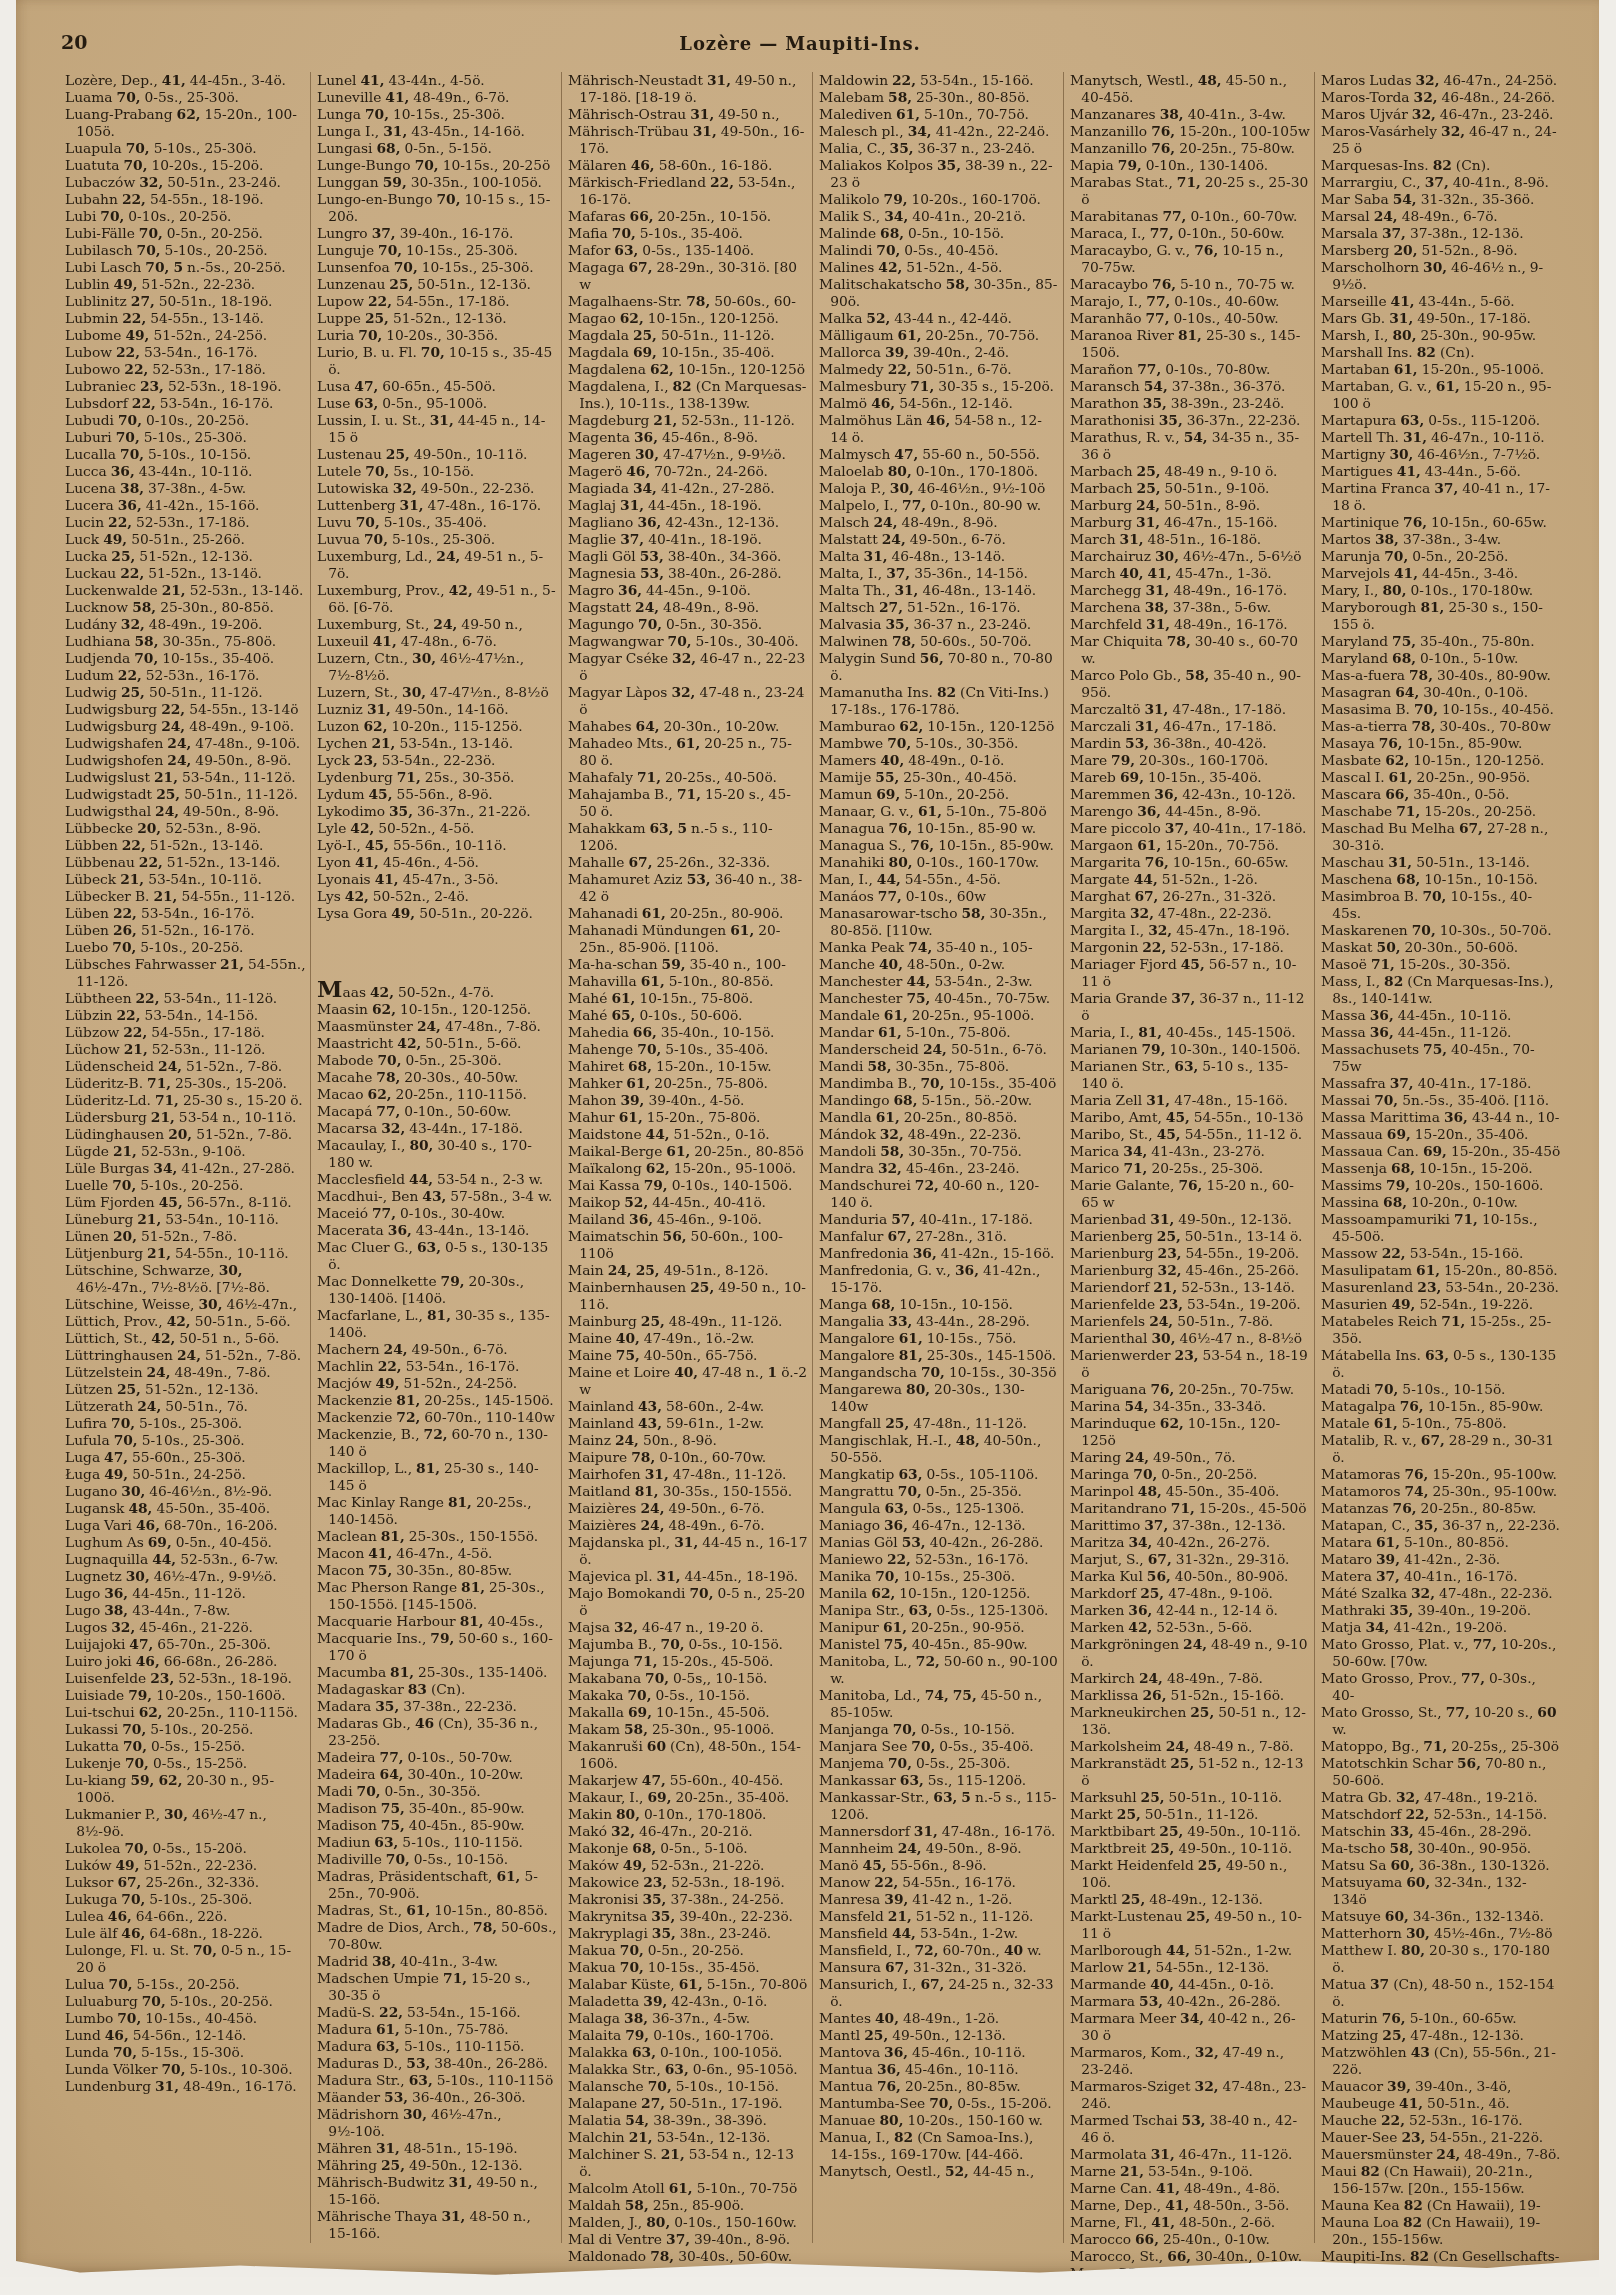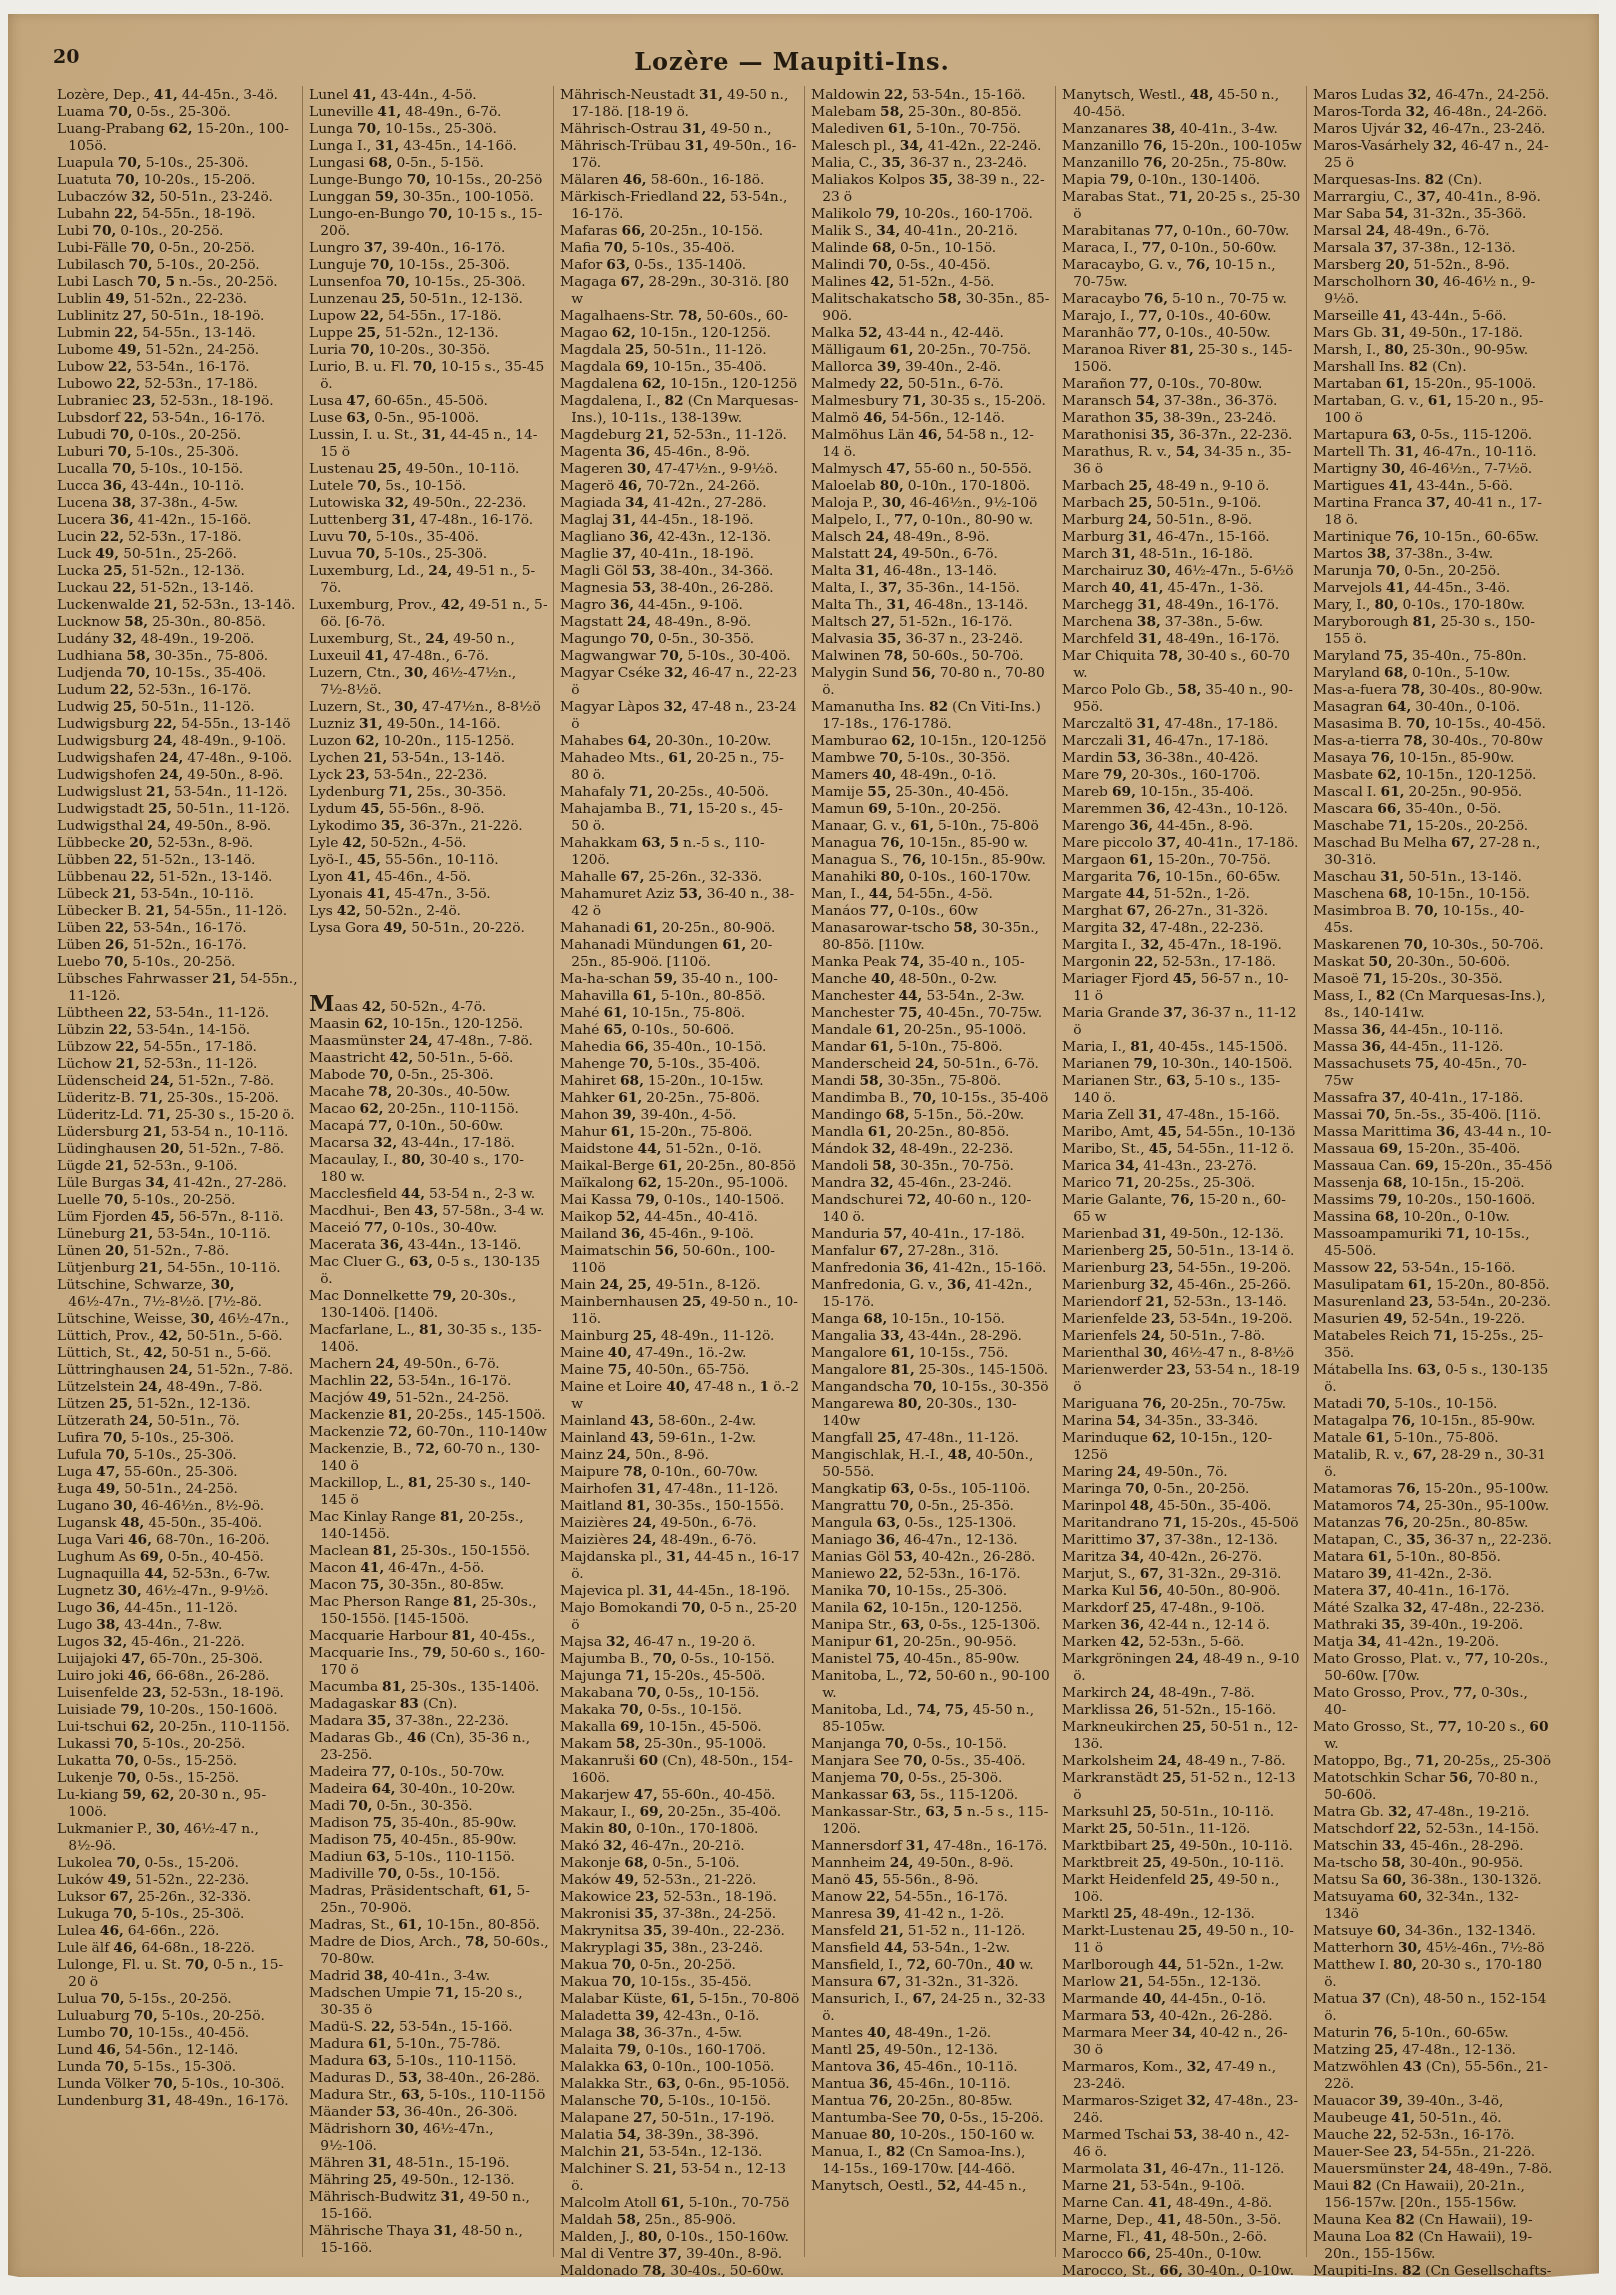--- a/index.html
+++ b/index.html
@@ -2,33 +2,32 @@
 <html style="font-size:13.8px"><head>
 <meta charset="utf-8">
 <style>
   html,body{margin:0;padding:0;}
   body{
     width:1616px;height:2295px;position:relative;overflow:hidden;
     background:#efede8;
     font-family:"DejaVu Serif","Liberation Serif",serif;
   }
   .page{
-    position:absolute;left:8px;top:0;width:1599px;height:2277px;
+    position:absolute;left:16px;top:0;width:1599px;height:2277px;
     background:radial-gradient(ellipse at 45% 38%, #cdb28b 0%, #c7ab83 50%, #c0a378 82%, #b2936a 100%);
     box-shadow:inset -12px 0 15.5px -6.9px rgba(88,58,28,.45), inset 0 -13.8px 17px -8.6px rgba(88,58,28,.4), inset 8.6px 0 13.8px -8.6px rgba(88,58,28,.25);
     clip-path:polygon(0 0,100% 0,100% 99.2%,92% 99.6%,80% 99.3%,64% 99.8%,47% 99.4%,30% 99.9%,14% 99.5%,4% 99.8%,0 99.3%);
     color:#241b10;
-    margin-top:14px;
   }
   .page-number{
     position:absolute;left:45px;top:31px;font-size:19px;font-weight:bold;
   }
   .page-title{
     position:absolute;left:0;top:33px;width:1568px;text-align:center;
-    font-size:24px;font-weight:bold;letter-spacing:0.9px;
+    font-size:18px;font-weight:bold;letter-spacing:0.9px;
   }
   .cols{
     position:absolute;left:43px;top:72px;width:1527px;height:2171px;
     display:flex;
   }
   .col{
     width:251px;box-sizing:border-box;padding:0 4.3px 0 6px;
     font-size:13.8px;line-height:17px;
   }
   .col + .col{border-left:0.9px solid rgba(120,94,60,.75);}

